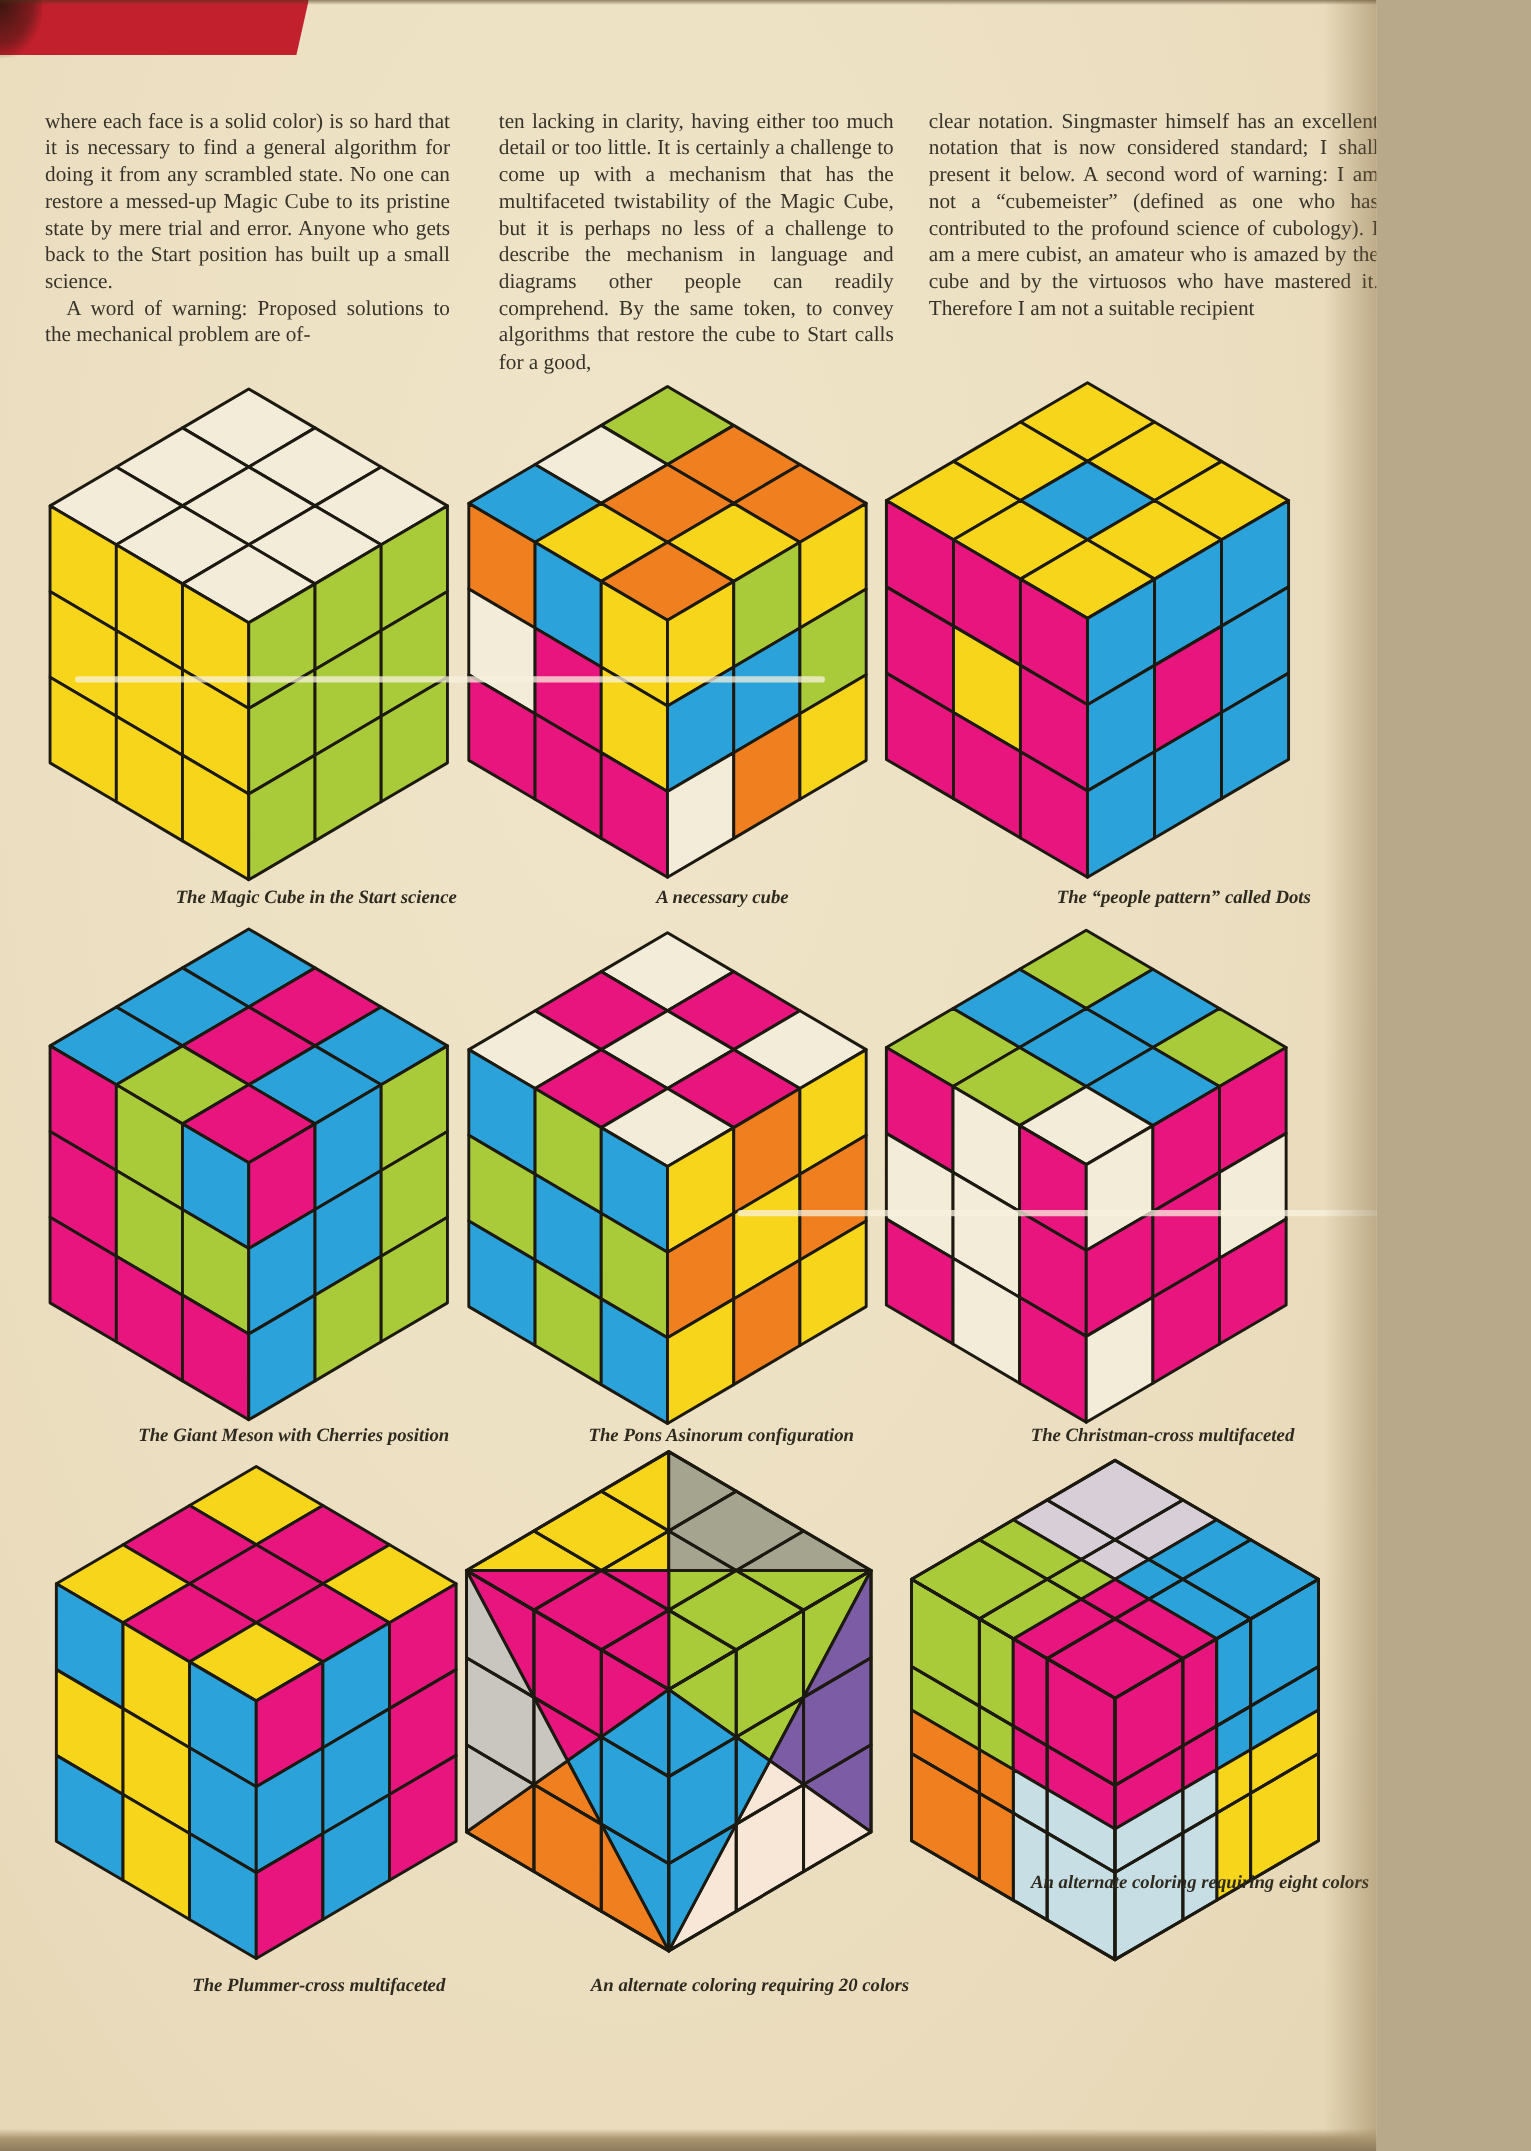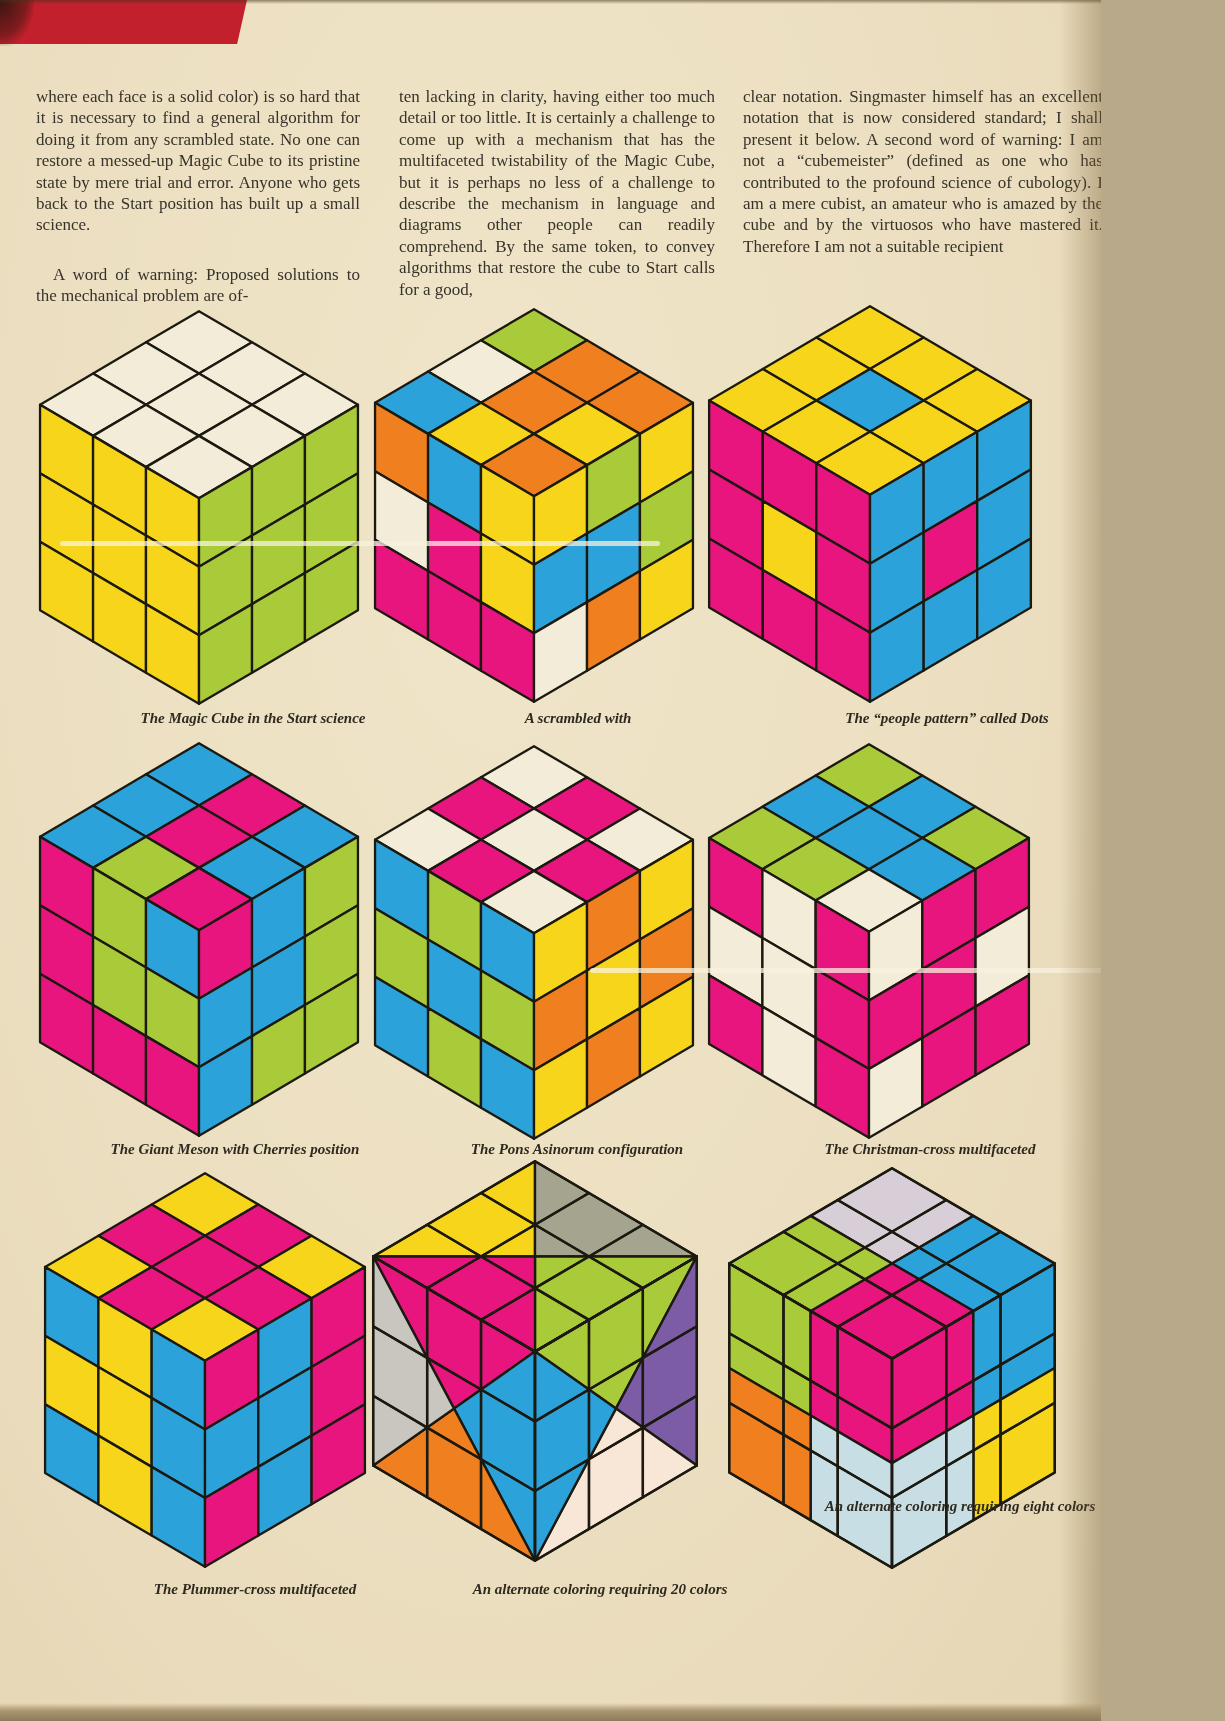--- a/index.html
+++ b/index.html
@@ -10,21 +10,21 @@
   .edge-right{position:absolute;right:0;top:0;width:42px;height:1721px;background:linear-gradient(270deg,rgba(120,95,55,.38),rgba(120,95,55,0));}
   .edge-bottom{position:absolute;left:0;bottom:0;width:1225px;height:18px;background:linear-gradient(0deg,#8d7a5c 0%,#a9956f 55%,rgba(169,149,111,0) 100%);}
   .corner-shadow{position:absolute;left:0;top:0;width:34px;height:46px;
     background:radial-gradient(ellipse at 0% 0%, rgba(30,20,10,.85) 0%, rgba(30,20,10,.4) 55%, rgba(30,20,10,0) 75%);}
   .red-fragment{position:absolute;left:0;top:0;width:247px;height:44px;background:#c2202c;
     clip-path:polygon(0 0,100% 0,96% 100%,0 100%);}
   .article{position:absolute;top:86px;left:0;width:1225px;}
   .col{position:absolute;top:0;overflow:hidden;height:216px;
     font-size:17px;line-height:21.4px;color:#37332a;text-align:justify;}
   .col p{margin:0;}
-  .col p.indent{text-indent:17px;margin-top:28px;}
+  .col p.indent{text-indent:17px;}
   .caption{position:absolute;transform:translateX(-50%);white-space:nowrap;
     font-family:"Liberation Serif",serif;font-style:italic;font-weight:700;
     font-size:15px;color:#2e2a1f;}
   .cube-wrap{position:absolute;}
   .cube-wrap svg{display:block;width:100%;height:100%;}
   .page-number{position:absolute;left:1118px;top:1624px;font-size:21px;color:#33302a;
     font-family:"Liberation Serif",serif;}
   .streak{position:absolute;height:5px;background:rgba(248,241,222,.75);border-radius:3px;}
   .streak.s1{left:60px;top:541px;width:600px;}
   .streak.s2{left:590px;top:968px;width:520px;}
@@ -347,21 +347,21 @@
         <polygon points="165.0,254.7 217.7,224.3 217.7,291.0 165.0,321.3" fill="none" stroke="#1b1910" stroke-width="2.3" stroke-linejoin="round"></polygon>
         <polygon points="217.7,224.3 270.3,194.0 270.3,260.7 217.7,291.0" fill="none" stroke="#1b1910" stroke-width="2.3" stroke-linejoin="round"></polygon>
         <polygon points="270.3,194.0 323.0,163.7 323.0,230.3 270.3,260.7" fill="none" stroke="#1b1910" stroke-width="2.3" stroke-linejoin="round"></polygon>
         <polygon points="165.0,321.3 217.7,291.0 217.7,357.7 165.0,388.0" fill="none" stroke="#1b1910" stroke-width="2.3" stroke-linejoin="round"></polygon>
         <polygon points="217.7,291.0 270.3,260.7 270.3,327.3 217.7,357.7" fill="none" stroke="#1b1910" stroke-width="2.3" stroke-linejoin="round"></polygon>
         <polygon points="270.3,260.7 323.0,230.3 323.0,297.0 270.3,327.3" fill="none" stroke="#1b1910" stroke-width="2.3" stroke-linejoin="round"></polygon>
       </svg>
     </div>
 
   <div class="caption" style="left:253px;top:710px">The Magic Cube in the Start science</div>
-  <div class="caption" style="left:578px;top:710px">A scrambled with</div>
+  <div class="caption" style="left:578px;top:710px">A necessary cube</div>
   <div class="caption" style="left:947px;top:710px">The “people pattern” called Dots</div>
   <div class="caption" style="left:235px;top:1141px">The Giant Meson with Cherries position</div>
   <div class="caption" style="left:577px;top:1141px">The Pons Asinorum configuration</div>
   <div class="caption" style="left:930px;top:1141px">The Christman-cross multifaceted</div>
   <div class="caption" style="left:255px;top:1581px">The Plummer-cross multifaceted</div>
   <div class="caption" style="left:600px;top:1581px">An alternate coloring requiring 20 colors</div>
   <div class="caption" style="left:960px;top:1498px">An alternate coloring requiring eight colors</div>
 
   <div class="streak s1"></div>
   <div class="streak s2"></div>

